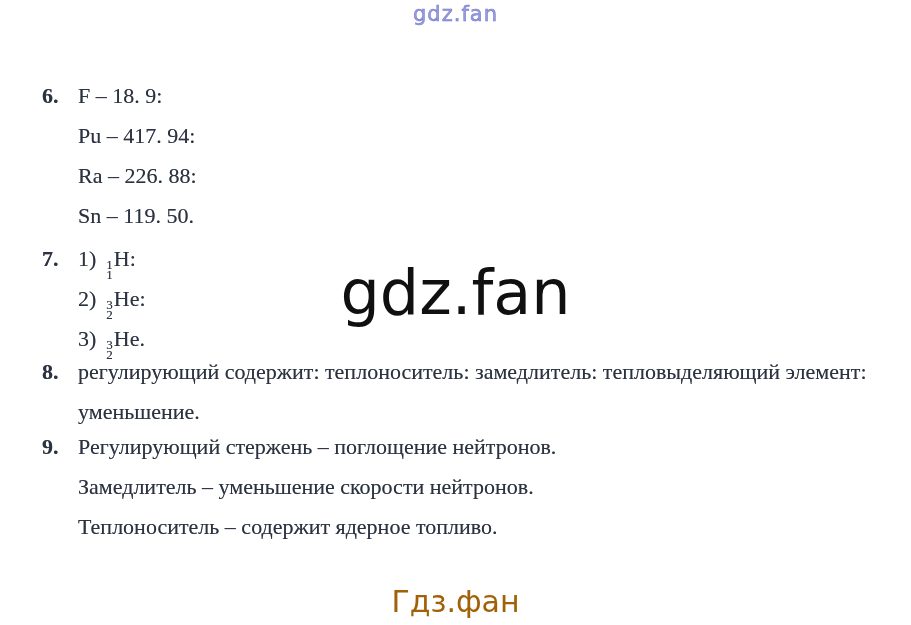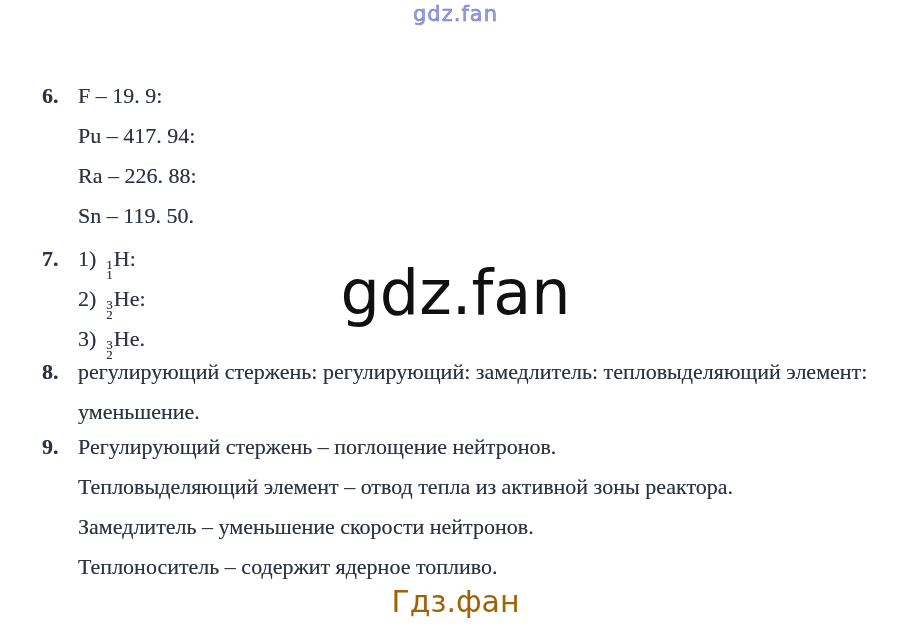--- a/index.html
+++ b/index.html
@@ -104,21 +104,21 @@
 <body>
 
 <div class="page">
 
   <div class="wm-top">gdz.fan</div>
 
 
   <div class="item item-6">
     <div class="num">6.</div>
     <div class="lines">
-      <div class="line">F – 19. 9:</div>
+      <div class="line">F – 18. 9:</div>
       <div class="line">Pu – 417. 94:</div>
       <div class="line">Ra – 226. 88:</div>
       <div class="line">Sn – 119. 50.</div>
     </div>
   </div>
 
   <div class="item item-7">
     <div class="num">7.</div>
     <div class="lines">
       <div class="line">
@@ -138,30 +138,29 @@
               <span>3</span>
               <span>2</span>
             </span><span>He</span><span>.</span></span>
       </div>
     </div>
   </div>
 
   <div class="item item-8">
     <div class="num">8.</div>
     <div class="lines">
-      <div class="line">регулирующий стержень: регулирующий: замедлитель: тепловыделяющий элемент:</div>
+      <div class="line">регулирующий содержит: теплоноситель: замедлитель: тепловыделяющий элемент:</div>
       <div class="line">уменьшение.</div>
     </div>
   </div>
 
   <div class="item item-9">
     <div class="num">9.</div>
     <div class="lines">
       <div class="line">Регулирующий стержень – поглощение нейтронов.</div>
-      <div class="line">Тепловыделяющий элемент – отвод тепла из активной зоны реактора.</div>
       <div class="line">Замедлитель – уменьшение скорости нейтронов.</div>
       <div class="line">Теплоноситель – содержит ядерное топливо.</div>
     </div>
   </div>
 
   <div class="wm-center">gdz.fan</div>
 
   <div class="footer">Гдз.фан</div>
 
 </div>

